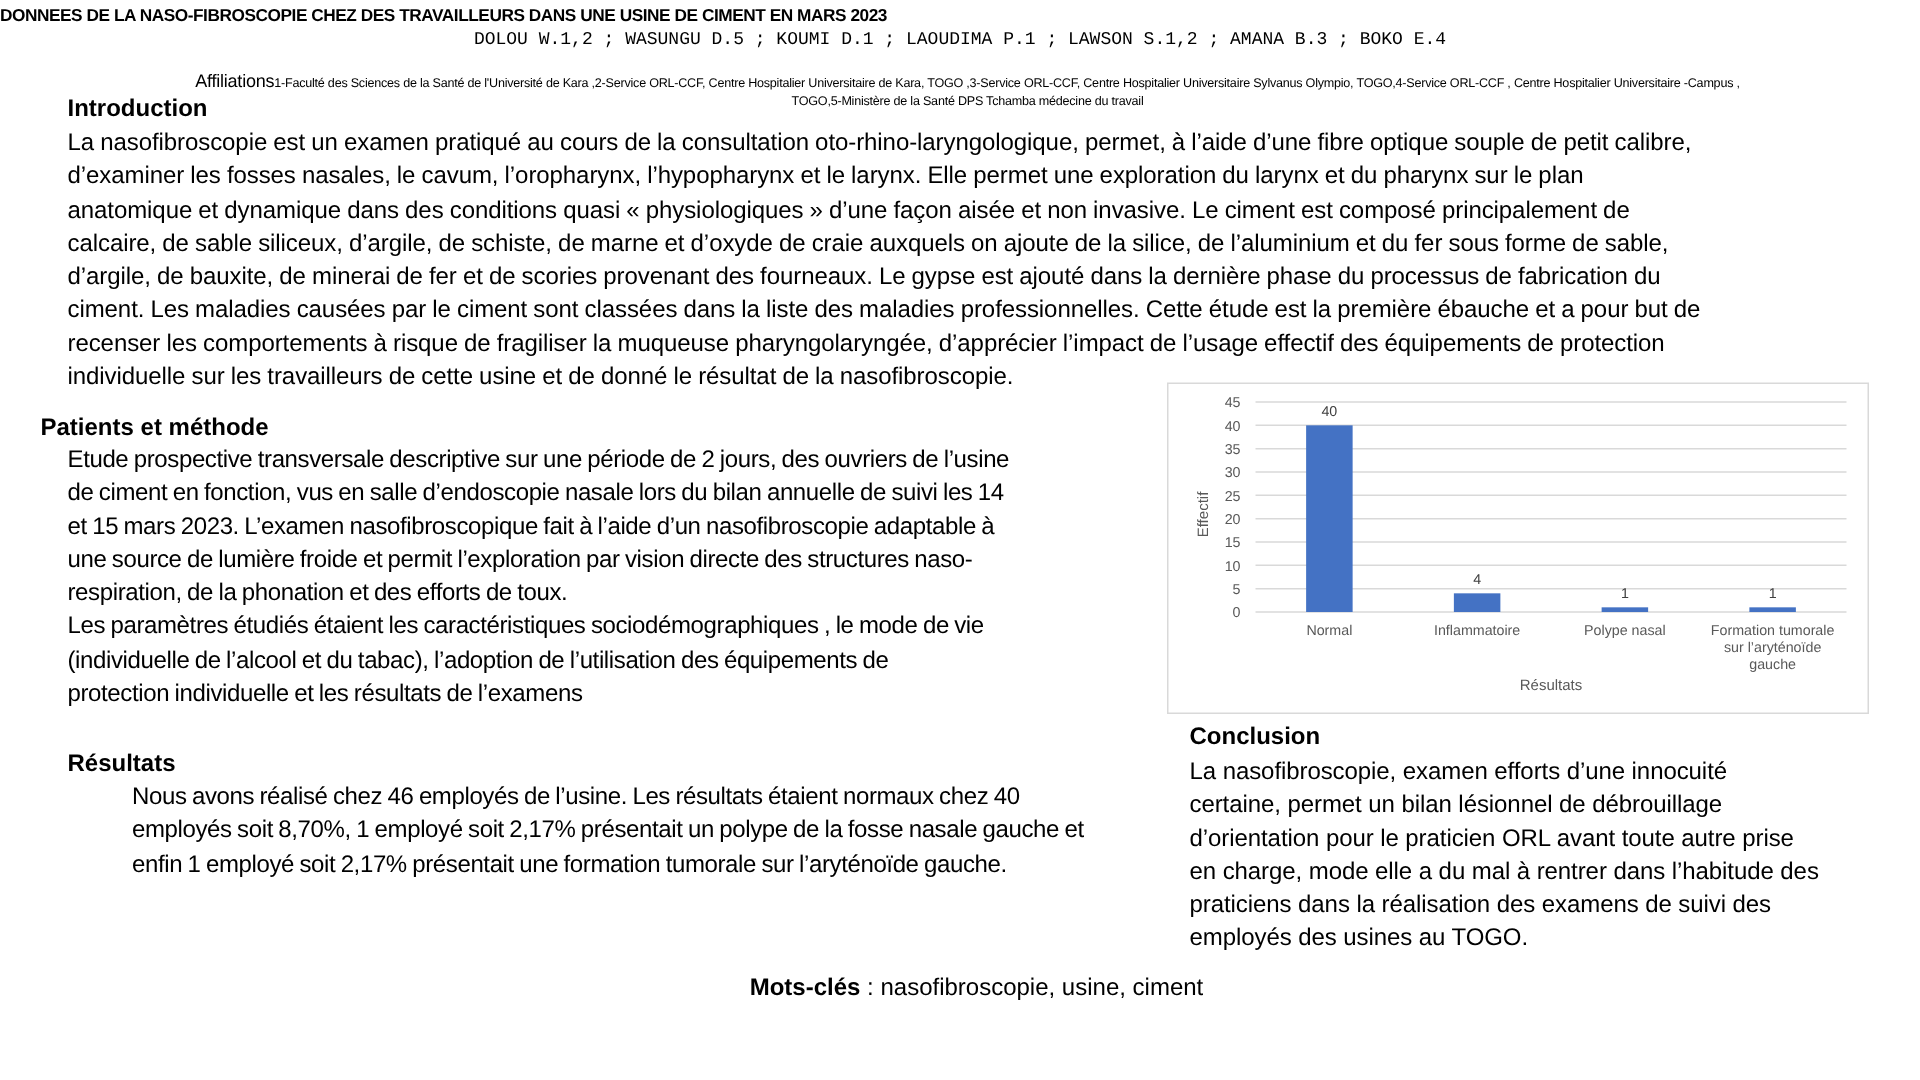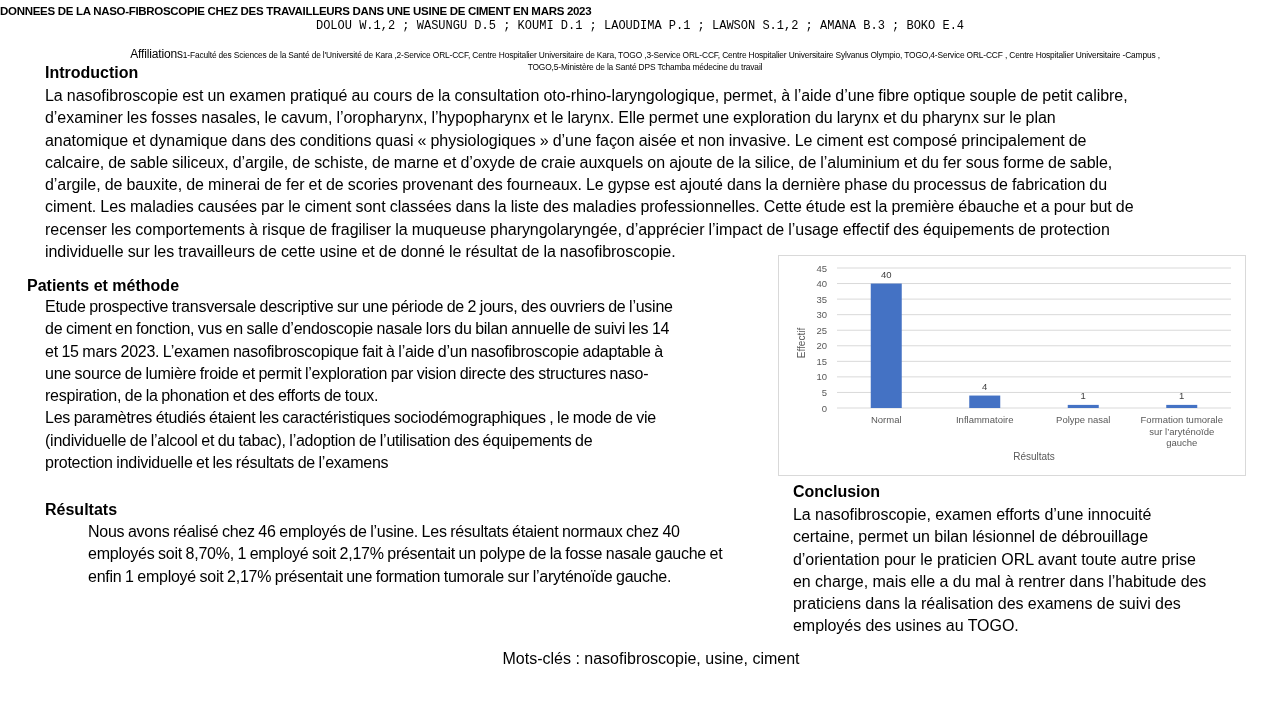--- a/index.html
+++ b/index.html
@@ -13,21 +13,21 @@
            font-size:8.4px; line-height:12px; letter-spacing:-0.15px;margin-top:13px; }
   .affil .lbl { font-size:12px; }
   .sec-h { position:absolute; font-weight:bold; font-size:16px; }
   .body-txt { position:absolute; font-size:16px; line-height:22.3px; }
   .p-intro { left:45px; top:85px; width:1200px; letter-spacing:-0.05px; word-spacing:-0.3px; }
   .p-meth { left:45px; top:296px; width:710px; letter-spacing:-0.25px; word-spacing:-0.6px; }
   .p-res { left:45px; top:521px; width:710px; letter-spacing:-0.25px; word-spacing:-0.6px;margin-left:43px; }
   .p-conc { left:793px; top:504px; width:450px; letter-spacing:-0.05px; }
   .line { display:block; white-space:nowrap; }
   .keywords { position:absolute; top:650px; left:0; width:1280px; text-align:center; font-size:16px; }
-  .keywords b { font-weight:normal;padding-left:22px; }
+  .keywords b { font-weight:bold;padding-left:22px; }
   .chart-frame { position:absolute; left:778px; top:255px; width:466px; height:219px;
                  border:1px solid #d9d9d9; background:#fff; }
   svg text { font-family:"Liberation Sans", sans-serif; }
 </style>
 </head>
 <body>
 
 <div class="title">DONNEES DE LA NASO-FIBROSCOPIE CHEZ DES TRAVAILLEURS DANS UNE USINE DE CIMENT EN MARS 2023</div>
 <div class="authors">DOLOU W.1,2 ; WASUNGU D.5 ; KOUMI D.1 ; LAOUDIMA P.1 ; LAWSON S.1,2 ; AMANA B.3 ; BOKO E.4</div>
 <div class="affil">
@@ -105,20 +105,20 @@
       <text x="255" y="204" text-anchor="middle" font-size="10" fill="#595959">Résultats</text>
       <text x="0" y="0" text-anchor="middle" font-size="10" fill="#595959" transform="translate(26,87) rotate(-90)">Effectif</text>
     </svg>
 </div>
 
 <div class="sec-h" style="left:793px;top:483px;">Conclusion</div>
 <div class="body-txt p-conc" id="conc-body">
     <span class="line">La nasofibroscopie, examen efforts d’une innocuité</span>
     <span class="line">certaine, permet un bilan lésionnel de débrouillage</span>
     <span class="line">d’orientation pour le praticien ORL avant toute autre prise</span>
-    <span class="line">en charge, mais elle  a du mal à rentrer dans l’habitude des</span>
+    <span class="line">en charge, mode elle  a du mal à rentrer dans l’habitude des</span>
     <span class="line">praticiens dans la réalisation des examens de suivi des</span>
     <span class="line">employés des usines au TOGO.</span>
   </div>
 
 <div class="keywords">
   <b>Mots-clés</b><span> : </span><span>nasofibroscopie, usine, ciment</span>
 </div>
 
 </body></html>

